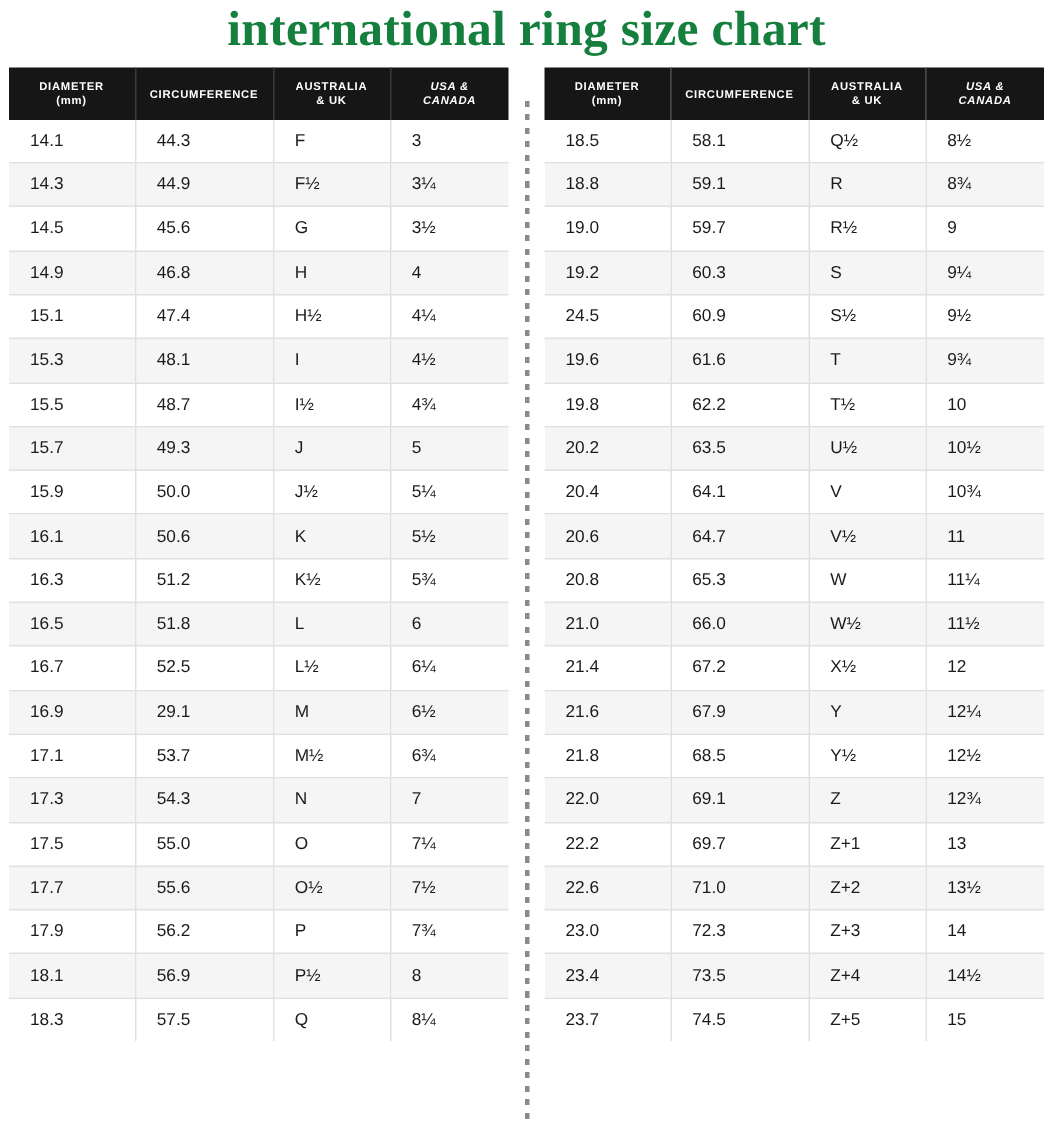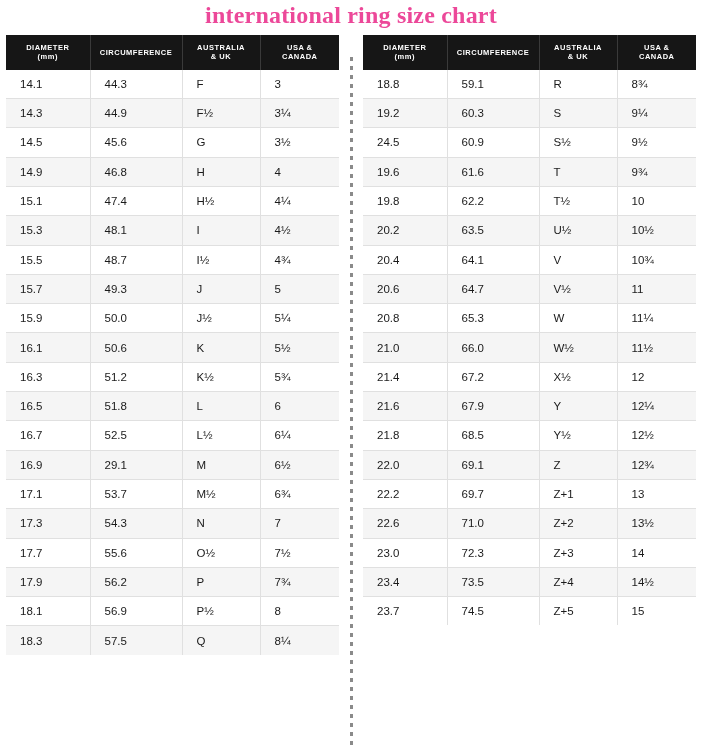--- a/index.html
+++ b/index.html
@@ -17,24 +17,24 @@
   .page {
     width: 702px;
     height: 747px;
     position: relative;
     box-sizing: border-box;
   }
   .title {
     text-align: center;
     font-family: "Liberation Serif", serif;
     font-weight: bold;
-    font-size: 24px;
+    font-size: 33px;
     letter-spacing: 0.2px;
     margin: 2px 0 6px 0;
-    color: #ec4899;
+    color: #15803d;
   }
   .tables {
     display: flex;
     flex-direction: row;
     align-items: flex-start;
     justify-content: space-between;
     padding: 0 6px;
     box-sizing: border-box;
     width: 702px;
   }
@@ -71,20 +71,21 @@
     font-size: 7.5px;
     font-weight: bold;
     letter-spacing: 0.5px;
     text-align: center;
     padding: 8px 2px;
     line-height: 1.25;
     border-right: 1px solid #3a3a3a;
   }
   thead th:last-child {
     border-right: none;
+    font-style: italic;
   }
   tbody td {
     font-size: 11.5px;
     height: 28.3px;
     padding: 0 0 0 14px;
     border-bottom: 1px solid #e0e0e0;
     border-right: 1px solid #e0e0e0;
     vertical-align: middle;
     color: #1a1a1a;
     white-space: nowrap;
@@ -234,20 +235,26 @@
               <td>M½</td>
               <td>6¾</td>
             </tr>
             <tr>
               <td>17.3</td>
               <td>54.3</td>
               <td>N</td>
               <td>7</td>
             </tr>
             <tr>
+              <td>17.5</td>
+              <td>55.0</td>
+              <td>O</td>
+              <td>7¼</td>
+            </tr>
+            <tr>
               <td>17.7</td>
               <td>55.6</td>
               <td>O½</td>
               <td>7½</td>
             </tr>
             <tr>
               <td>17.9</td>
               <td>56.2</td>
               <td>P</td>
               <td>7¾</td>
@@ -294,26 +301,38 @@
               <span>&amp; UK</span>
             </th>
             <th>
               <span>USA &amp;</span><br>
               <span>CANADA</span>
             </th>
           </tr>
         </thead>
         <tbody id="right-body">
             <tr>
+              <td>18.5</td>
+              <td>58.1</td>
+              <td>Q½</td>
+              <td>8½</td>
+            </tr>
+            <tr>
               <td>18.8</td>
               <td>59.1</td>
               <td>R</td>
               <td>8¾</td>
             </tr>
             <tr>
+              <td>19.0</td>
+              <td>59.7</td>
+              <td>R½</td>
+              <td>9</td>
+            </tr>
+            <tr>
               <td>19.2</td>
               <td>60.3</td>
               <td>S</td>
               <td>9¼</td>
             </tr>
             <tr>
               <td>24.5</td>
               <td>60.9</td>
               <td>S½</td>
               <td>9½</td>

